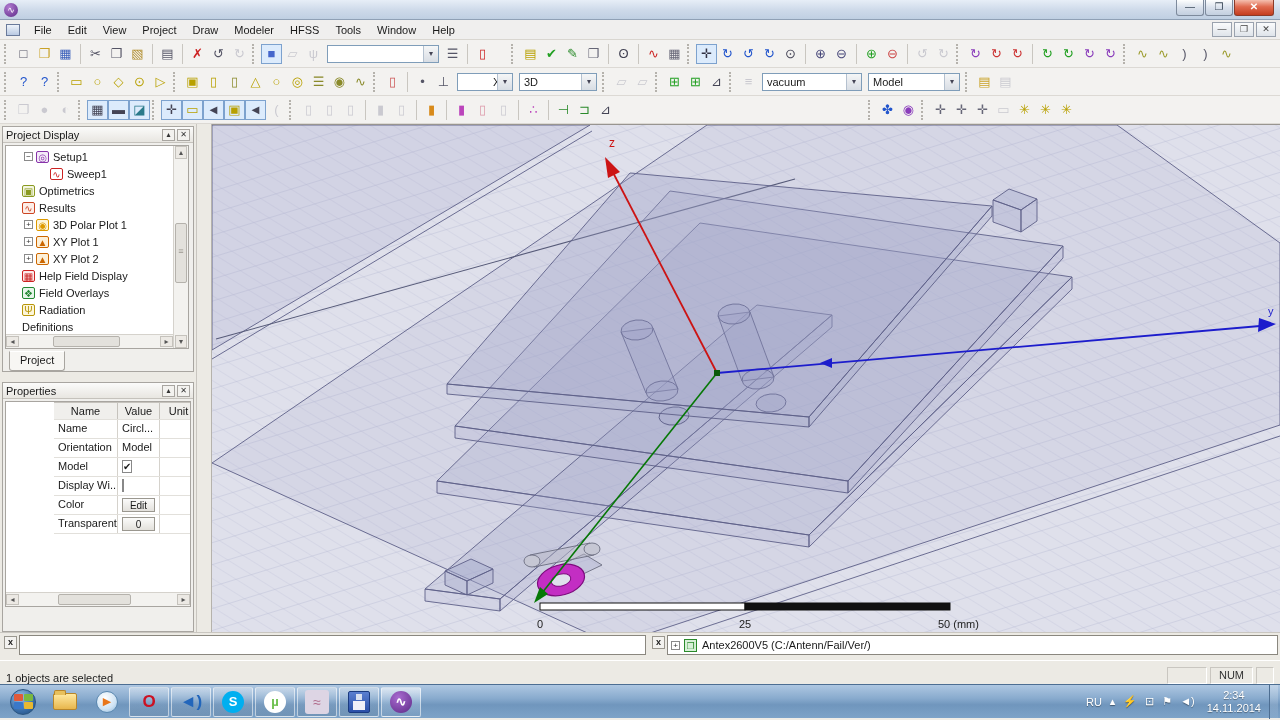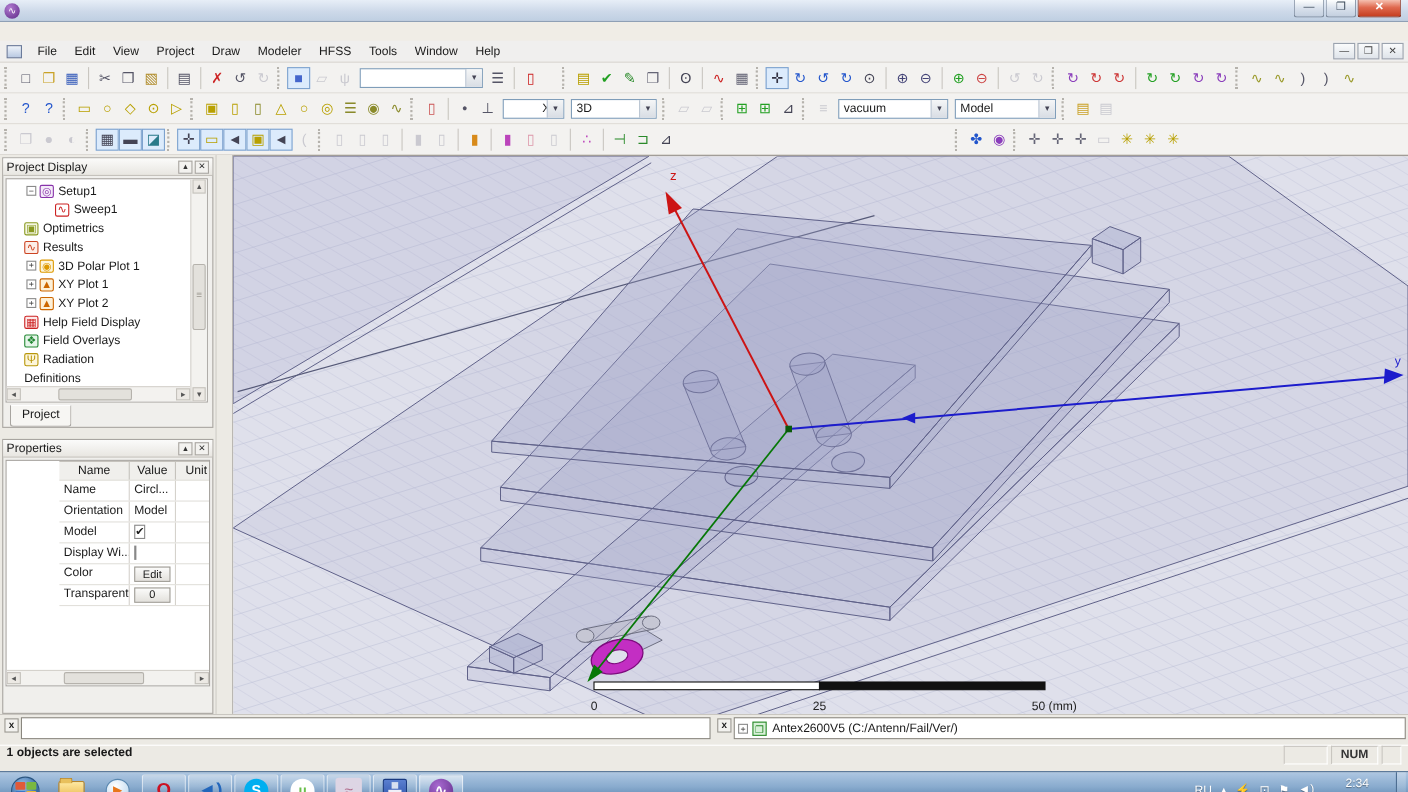--- a/index.html
+++ b/index.html
@@ -7,21 +7,21 @@
 
   
   #titlebar { height:20px; background:linear-gradient(#e7eef7,#cdd9e9 55%,#bfcfe2); border-bottom:1px solid #8fa0b5; display:flex; align-items:center; padding-left:4px; position:relative; }
   #app-icon { width:14px; height:14px; border-radius:50%; background:radial-gradient(circle at 35% 30%,#b07ad0,#5d2a86); margin-right:5px; color:#fff; font-size:9px; line-height:14px; text-align:center; }
   #title-text { font-size:12px; color:#222; white-space:nowrap; }
   #win-controls { position:absolute; right:6px; top:0; display:flex; }
   .wbtn { width:28px; height:16px; border:1px solid #7d8a9c; border-top:none; border-radius:0 0 3px 3px; background:linear-gradient(#fdfefe,#d9e1ec 50%,#c3cfdf); color:#3c4a5a; font-size:10px; text-align:center; line-height:14px; margin-left:1px; }
   .wbtn.close { width:40px; background:linear-gradient(#f5c0b0,#e06a4f 45%,#c43d1f); color:#fff; border-color:#8c3a28; font-weight:bold; }
 
   
-  #menubar { height:20px; background:#f0efee; border-bottom:1px solid #d9d6d0; display:flex; align-items:center; padding-left:4px; position:relative;margin-top:17px; }
+  #menubar { height:20px; background:#f0efee; border-bottom:1px solid #d9d6d0; display:flex; align-items:center; padding-left:4px; position:relative; }
   #mdi-doc-icon { width:14px; height:12px; border:1px solid #6a7a9a; background:linear-gradient(#eef3fa,#b9c9e2); margin:0 6px 0 2px; }
   .menu-item { padding:2px 8px; }
   #mdi-controls { position:absolute; right:4px; top:2px; display:flex; }
   .mbtn { width:20px; height:15px; border:1px solid #9aa2ae; background:linear-gradient(#fafbfc,#dfe4ea); color:#444; font-size:9px; text-align:center; line-height:13px; margin-left:2px; }
 
   
   .toolbar { height:28px; background:#f3f2f0; border-bottom:1px solid #dcd9d4; display:flex; align-items:center; padding:0 2px; white-space:nowrap; }
   .tbhandle { width:7px; height:20px; margin:0 2px; border-left:2px dotted #b5b2ac; }
   .tbsep { width:1px; height:20px; background:#c9c6c0; margin:0 4px; }
   .tbgap { display:inline-block; height:1px; }
@@ -73,21 +73,21 @@
 
   
   #msgrow { height:28px; display:flex; background:#eceae4; border-top:1px solid #c9c6c0; }
   .msgbar { display:flex; align-items:flex-start; padding:2px; }
   .msg-close { width:13px; height:13px; border:1px solid #9a978f; background:#f3f2ef; font-size:9px; font-weight:bold; line-height:11px; text-align:center; margin:1px 2px 0 2px; }
   .msg-box { flex:1; height:20px; background:#fff; border:1px solid #8a877f; display:flex; align-items:center; padding:0 3px; }
   .msg-exp { width:9px; height:9px; border:1px solid #8a8a8a; font-size:8px; line-height:7px; text-align:center; color:#333; margin-right:4px; }
   .msg-ico { width:13px; height:13px; border:1px solid #2a8a2a; background:#d8f0d8; color:#2a8a2a; font-size:9px; text-align:center; line-height:12px; margin-right:5px; }
 
   
-  #statusbar { height:24px; background:#eceae4; border-top:1px solid #fff; display:flex; align-items:flex-start; padding:0 6px;font-weight:bold; }
+  #statusbar { height:24px; background:#eceae4; border-top:1px solid #fff; display:flex; align-items:flex-end; padding:0 6px; }
   #status-text { flex:1; }
   .scell { height:17px; border:1px solid #c9c6c0; border-right-color:#fff; border-bottom-color:#fff; margin-left:3px; padding:1px 8px; color:#333; }
 
   
   #taskbar { height:34px; background:linear-gradient(#aec7e2,#89abce 40%,#7096bd 60%,#7da3c8); border-top:1px solid #4d6e92; display:flex; align-items:center; padding:0 2px; position:relative; }
   .tb-slot { width:40px; height:30px; display:flex; align-items:center; justify-content:center; margin:0 1px; border-radius:2px; }
   .tb-slot.boxed { border:1px solid rgba(255,255,255,.55); background:linear-gradient(rgba(255,255,255,.35),rgba(255,255,255,.08) 50%,rgba(0,0,0,.08)); }
   .tb-slot.active { background:linear-gradient(rgba(255,255,255,.6),rgba(200,220,240,.35) 50%,rgba(120,150,180,.3)); }
   .tb-orb { width:26px; height:26px; border-radius:50%; background:radial-gradient(circle at 40% 30%,#9ec4ea,#3a6ea8 60%,#1d4a7a); border:1px solid #2a5580; display:grid; grid-template-columns:9px 9px; grid-template-rows:7px 7px; gap:1px; align-content:center; justify-content:center; }
   .orb-q { border-radius:1px; }

